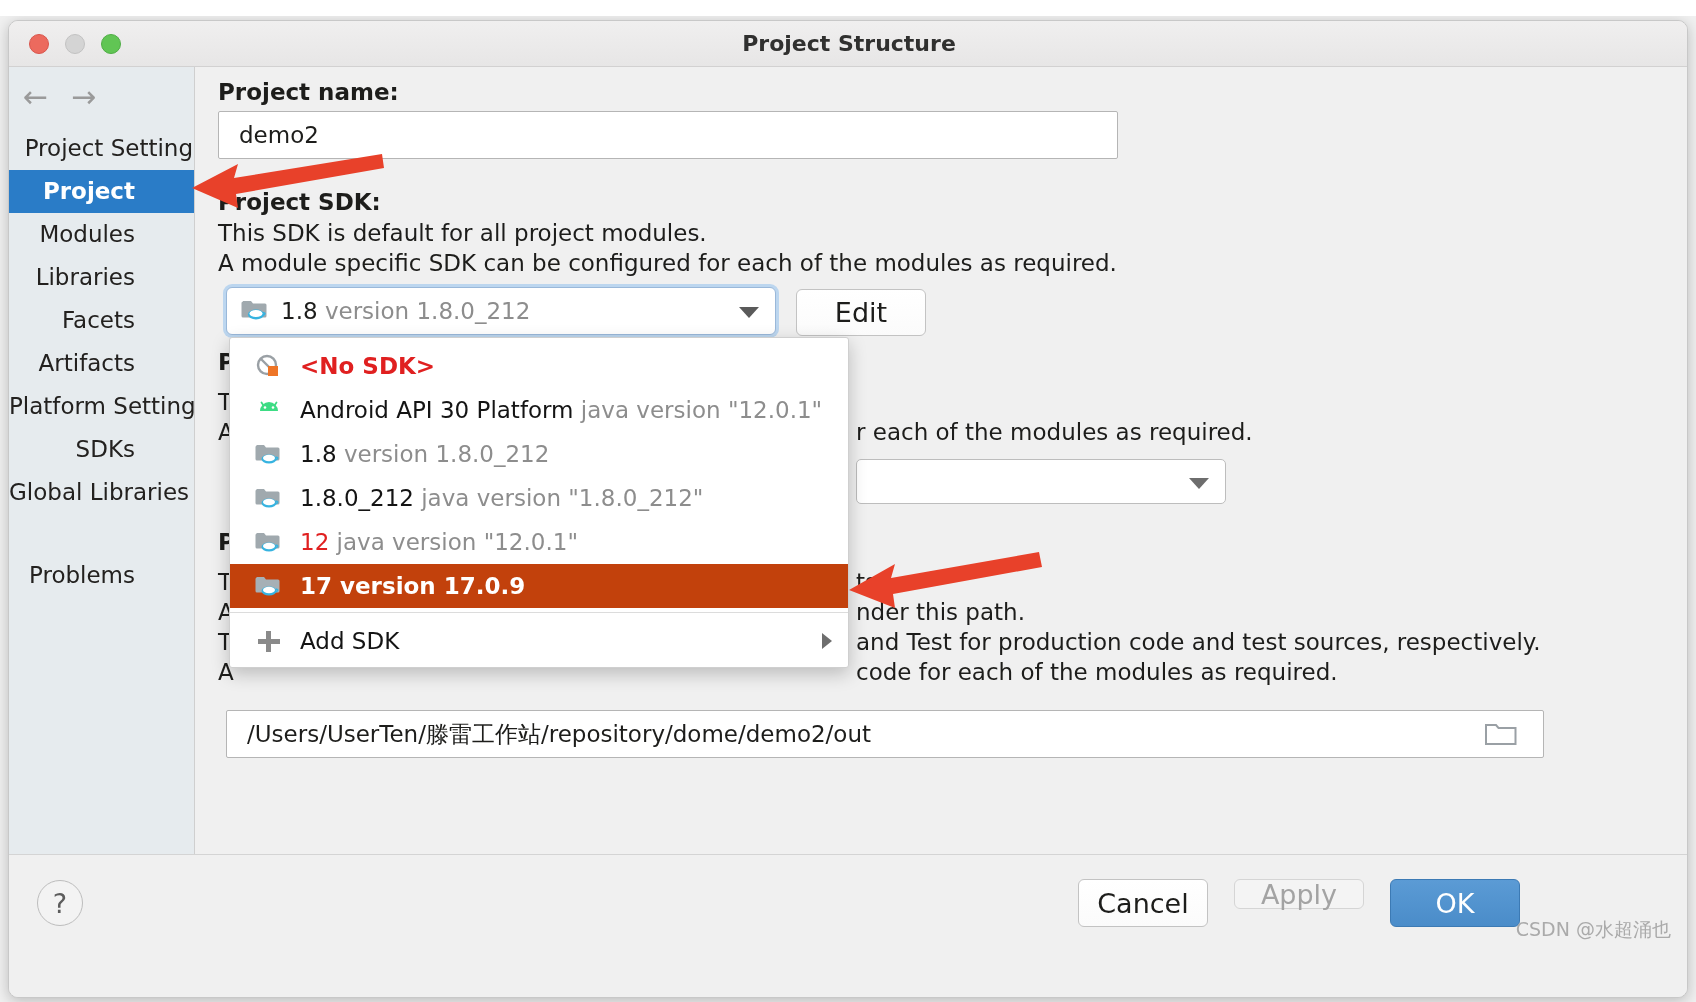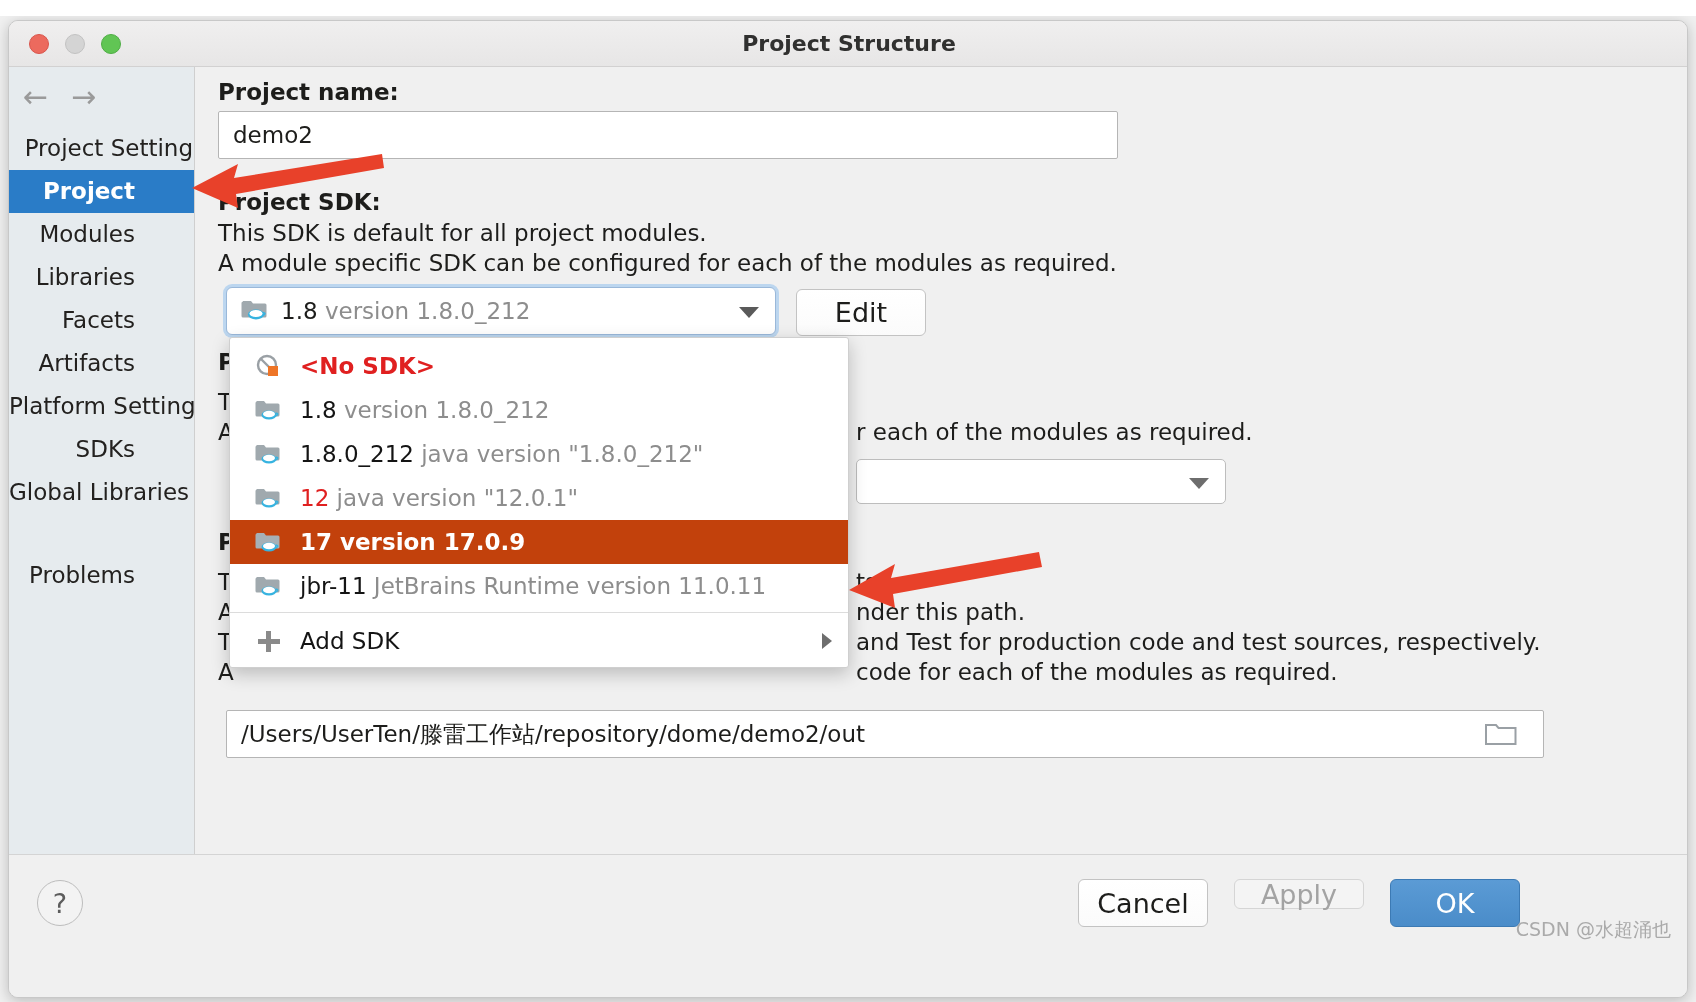--- a/index.html
+++ b/index.html
@@ -153,21 +153,21 @@
   }
   .lbl.bold { font-weight: bold; }
 
   .textfield {
     position: absolute;
     background: #ffffff;
     border: 1px solid #b5b5b5;
     border-radius: 2px;
     font-size: 23px;
     color: #1d1d1b;
-    padding-left: 14px;
+    padding-left: 20px;
     display: flex;
     align-items: center;
     white-space: nowrap;
     overflow: hidden;
   }
 
   
   .combo {
     position: absolute;
     background: #ffffff;
@@ -456,20 +456,34 @@
             <span class="pi-icon">
               <svg width="30" height="26" viewBox="0 0 30 26">
                 <circle cx="13" cy="12" r="9" fill="none" stroke="#9aa0a5" stroke-width="2.4"></circle>
                 <path d="M7 6 l12 12" stroke="#9aa0a5" stroke-width="2.4"></path>
                 <rect x="14" y="13" width="10" height="10" fill="#ee7527"></rect>
               </svg>
             </span>
             <span class="pi-text red">&lt;No SDK&gt;</span>
           </div>
 
+          <div class="popup-item">
+            <span class="pi-icon">
+              <svg width="30" height="26" viewBox="0 0 30 26">
+                <path d="M6 14 a9 9 0 0 1 18 0 z" fill="#3ddc84"></path>
+                <circle cx="11" cy="10.5" r="1.3" fill="#ffffff"></circle>
+                <circle cx="19" cy="10.5" r="1.3" fill="#ffffff"></circle>
+                <path d="M7.5 5.5 l2 3 M22.5 5.5 l-2 3" stroke="#3ddc84" stroke-width="1.8" stroke-linecap="round"></path>
+              </svg>
+            </span>
+            <span class="pi-text">
+              <span>Android API 30 Platform</span>
+              <span class="dim">java version "12.0.1"</span>
+            </span>
+          </div>
 
           <div class="popup-item">
             <span class="pi-icon">
               <svg width="30" height="26" viewBox="0 0 30 26">
                 <path d="M2 4 h8 l2 2.5 h12 a1.5 1.5 0 0 1 1.5 1.5 v10 a1.5 1.5 0 0 1 -1.5 1.5 h-21 a1.5 1.5 0 0 1 -1.5 -1.5 v-12 a1.5 1.5 0 0 1 1.5 -1.5 z" fill="#a0a9ae"></path>
                 <ellipse cx="15" cy="18" rx="7.5" ry="4.6" fill="#36b3e0"></ellipse>
                 <ellipse cx="15" cy="17" rx="6" ry="3.2" fill="#ffffff"></ellipse>
                 <path d="M22 16 q3.6 0.6 0 3" stroke="#36b3e0" stroke-width="1.5" fill="none"></path>
               </svg>
             </span>
@@ -517,34 +531,20 @@
                 <ellipse cx="15" cy="17" rx="6" ry="3.2" fill="#ffffff"></ellipse>
                 <path d="M22 16 q3.6 0.6 0 3" stroke="#36b3e0" stroke-width="1.5" fill="none"></path>
               </svg>
             </span>
             <span class="pi-text">
               <span>17</span>
               <span class="dim">version 17.0.9</span>
             </span>
           </div>
 
-          <div class="popup-item">
-            <span class="pi-icon">
-              <svg width="30" height="26" viewBox="0 0 30 26">
-                <path d="M2 4 h8 l2 2.5 h12 a1.5 1.5 0 0 1 1.5 1.5 v10 a1.5 1.5 0 0 1 -1.5 1.5 h-21 a1.5 1.5 0 0 1 -1.5 -1.5 v-12 a1.5 1.5 0 0 1 1.5 -1.5 z" fill="#a0a9ae"></path>
-                <ellipse cx="15" cy="18" rx="7.5" ry="4.6" fill="#36b3e0"></ellipse>
-                <ellipse cx="15" cy="17" rx="6" ry="3.2" fill="#ffffff"></ellipse>
-                <path d="M22 16 q3.6 0.6 0 3" stroke="#36b3e0" stroke-width="1.5" fill="none"></path>
-              </svg>
-            </span>
-            <span class="pi-text">
-              <span>jbr-11</span>
-              <span class="dim">JetBrains Runtime version 11.0.11</span>
-            </span>
-          </div>
 
           <div class="popup-sep"></div>
 
           <div class="popup-item" style="height:52px;">
             <span class="plus-icon"></span>
             <span class="pi-text">Add SDK</span>
             <span class="submenu-arrow"></span>
           </div>
         </div>
 

